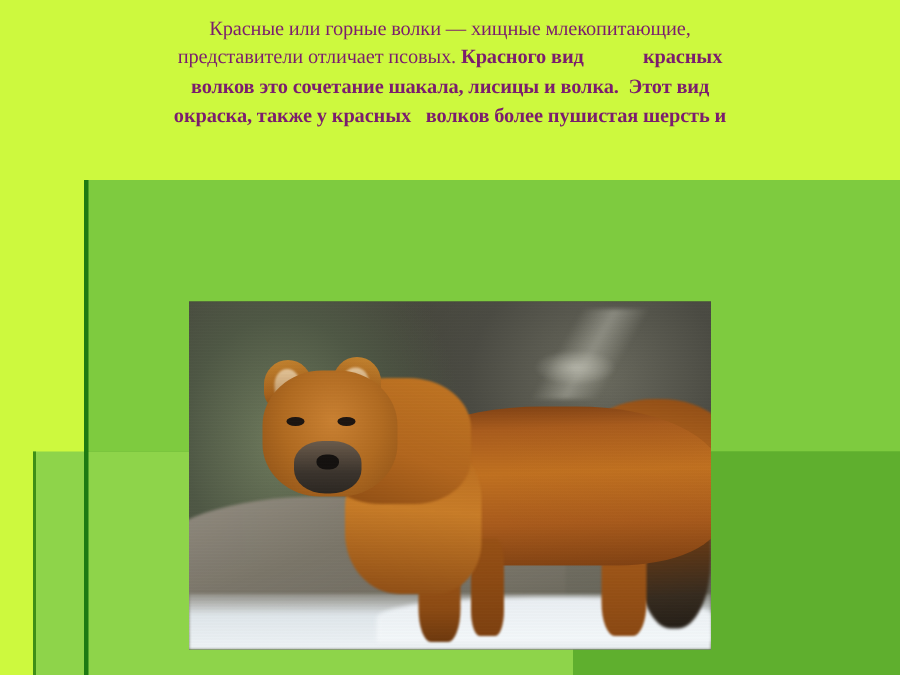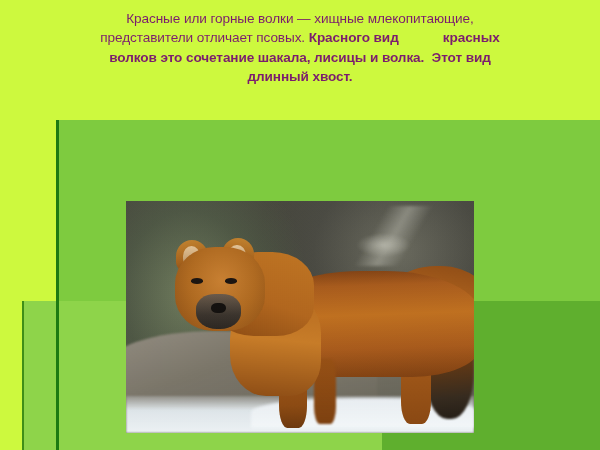--- a/index.html
+++ b/index.html
@@ -80,20 +80,21 @@
     top: 9px;
     width: 600px;
     text-align: center;
     color: #7b1d6e;
     font-size: 13.6px;
     line-height: 19.3px;
     letter-spacing: -0.1px;
     z-index: 6;
     padding: 0 8px;
     box-sizing: border-box;
+    font-family: Liberation Serif, serif;
   }
   .text-line {
     white-space: pre-wrap;
   }
   .t-regular { font-weight: 400; }
   .t-bold { font-weight: 700; }
 
   
   .photo-frame {
     position: absolute;
@@ -366,21 +367,21 @@
   <div class="bg-main-panel-lower" style="background: rgb(95, 175, 46);"></div>
 
   <div class="bg-light-block" style="background: rgb(142, 212, 74);"></div>
 
   <div class="bg-divider-line" style="background: rgb(29, 122, 18);"></div>
 
   <div class="text-block" id="text-block" style="color: rgb(123, 29, 110);">
       <div class="text-line"><span class="t-regular">Красные или горные волки — хищные млекопитающие,</span></div>
       <div class="text-line"><span class="t-regular">представители отличает псовых. </span><span class="t-bold">Красного вид            красных</span></div>
       <div class="text-line"><span class="t-bold">волков это сочетание шакала, лисицы и волка.  Этот вид</span></div>
-      <div class="text-line"><span class="t-bold">длинный хвост.</span></div>
+      <div class="text-line"><span class="t-bold">окраска, также у красных   волков более пушистая шерсть и</span></div>
     </div>
 
   <div class="photo-frame">
     <div class="photo-scene"></div>
     <div class="photo-branch"></div>
     <div class="photo-branch2"></div>
     <div class="photo-rock"></div>
     <div class="photo-rock2"></div>
     <div class="photo-snow"></div>
     <div class="photo-snow2"></div>

